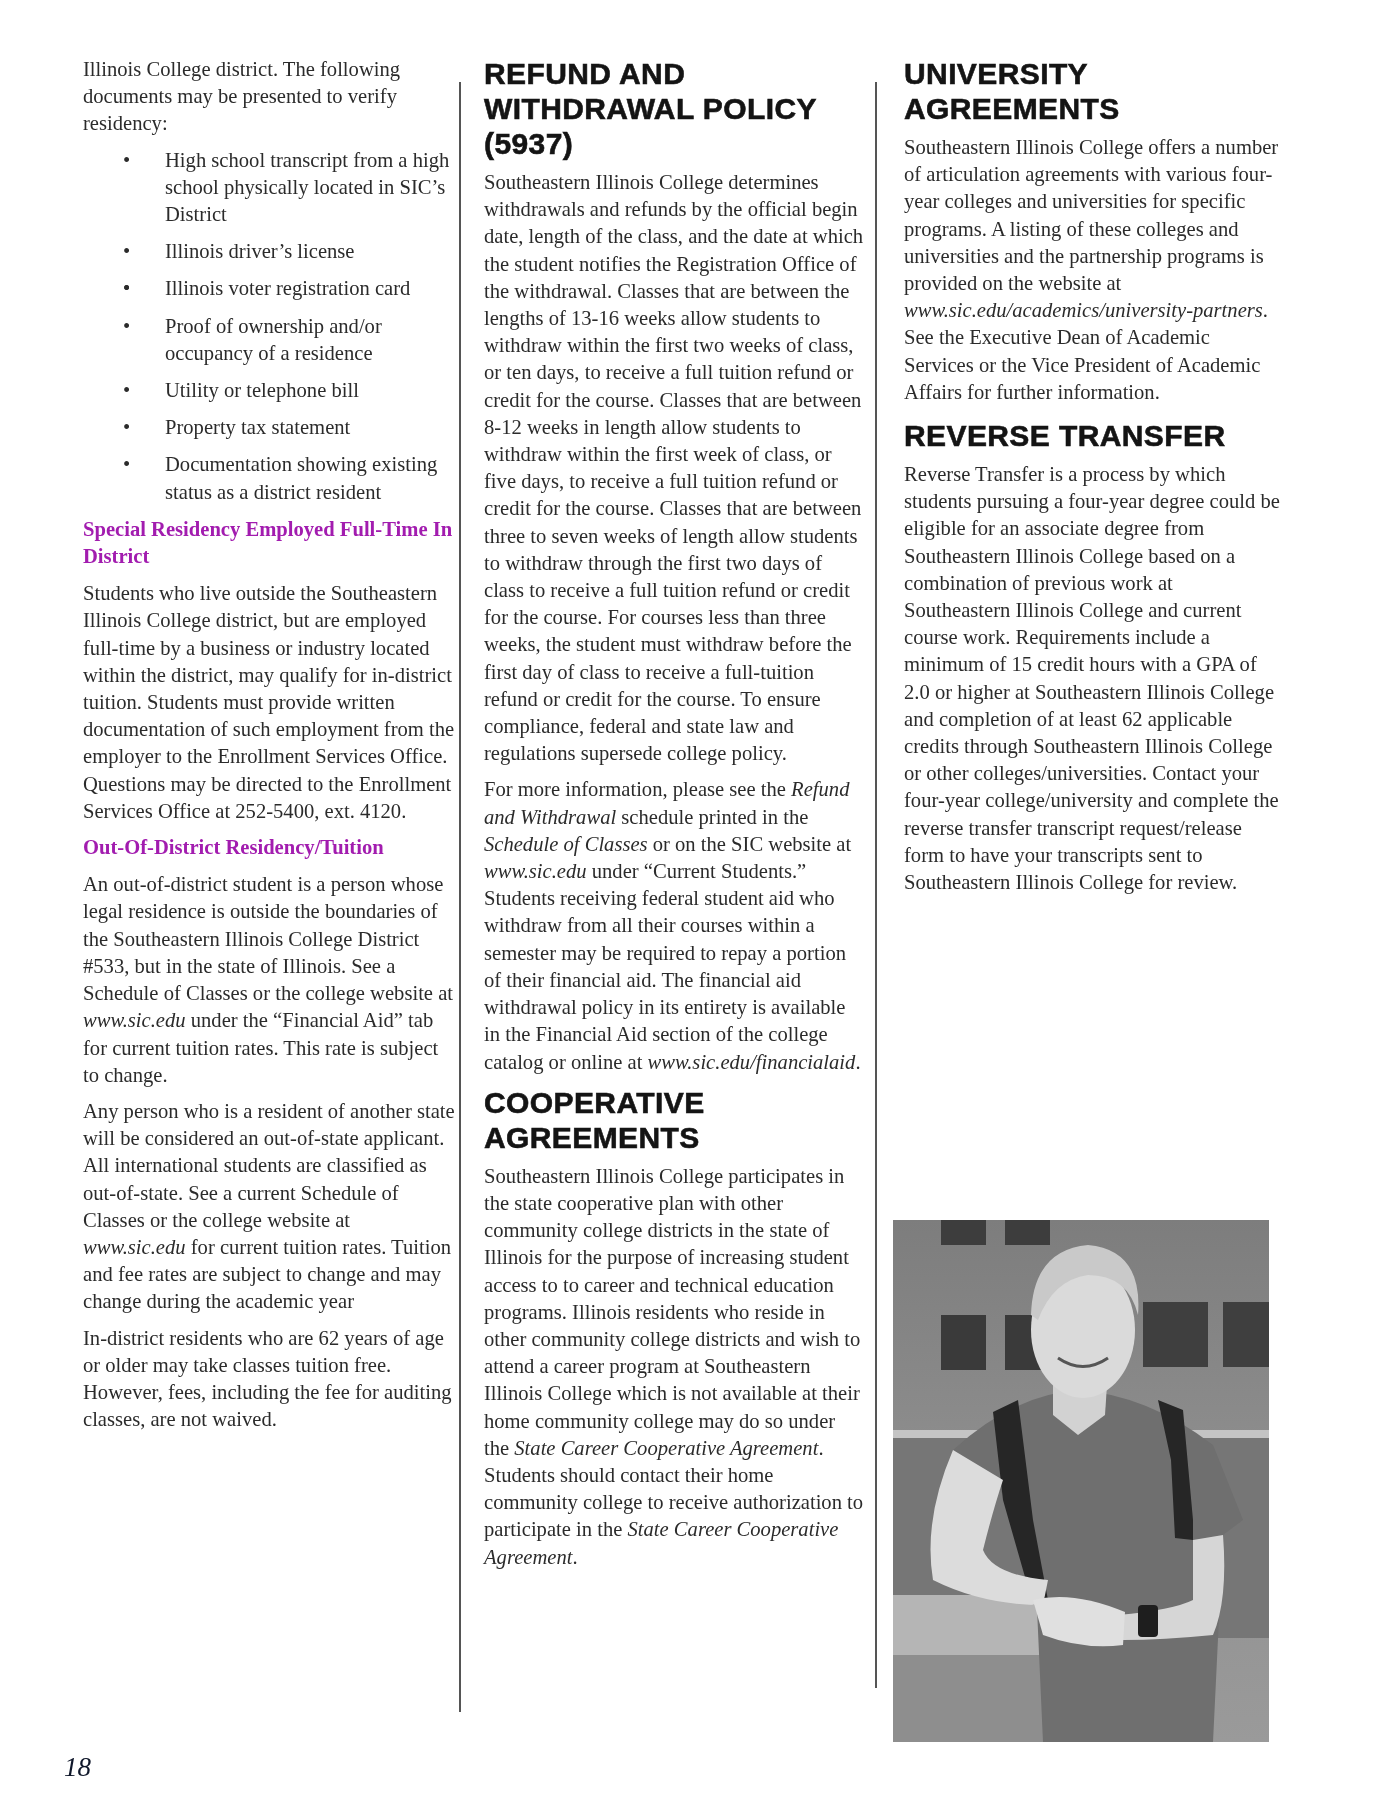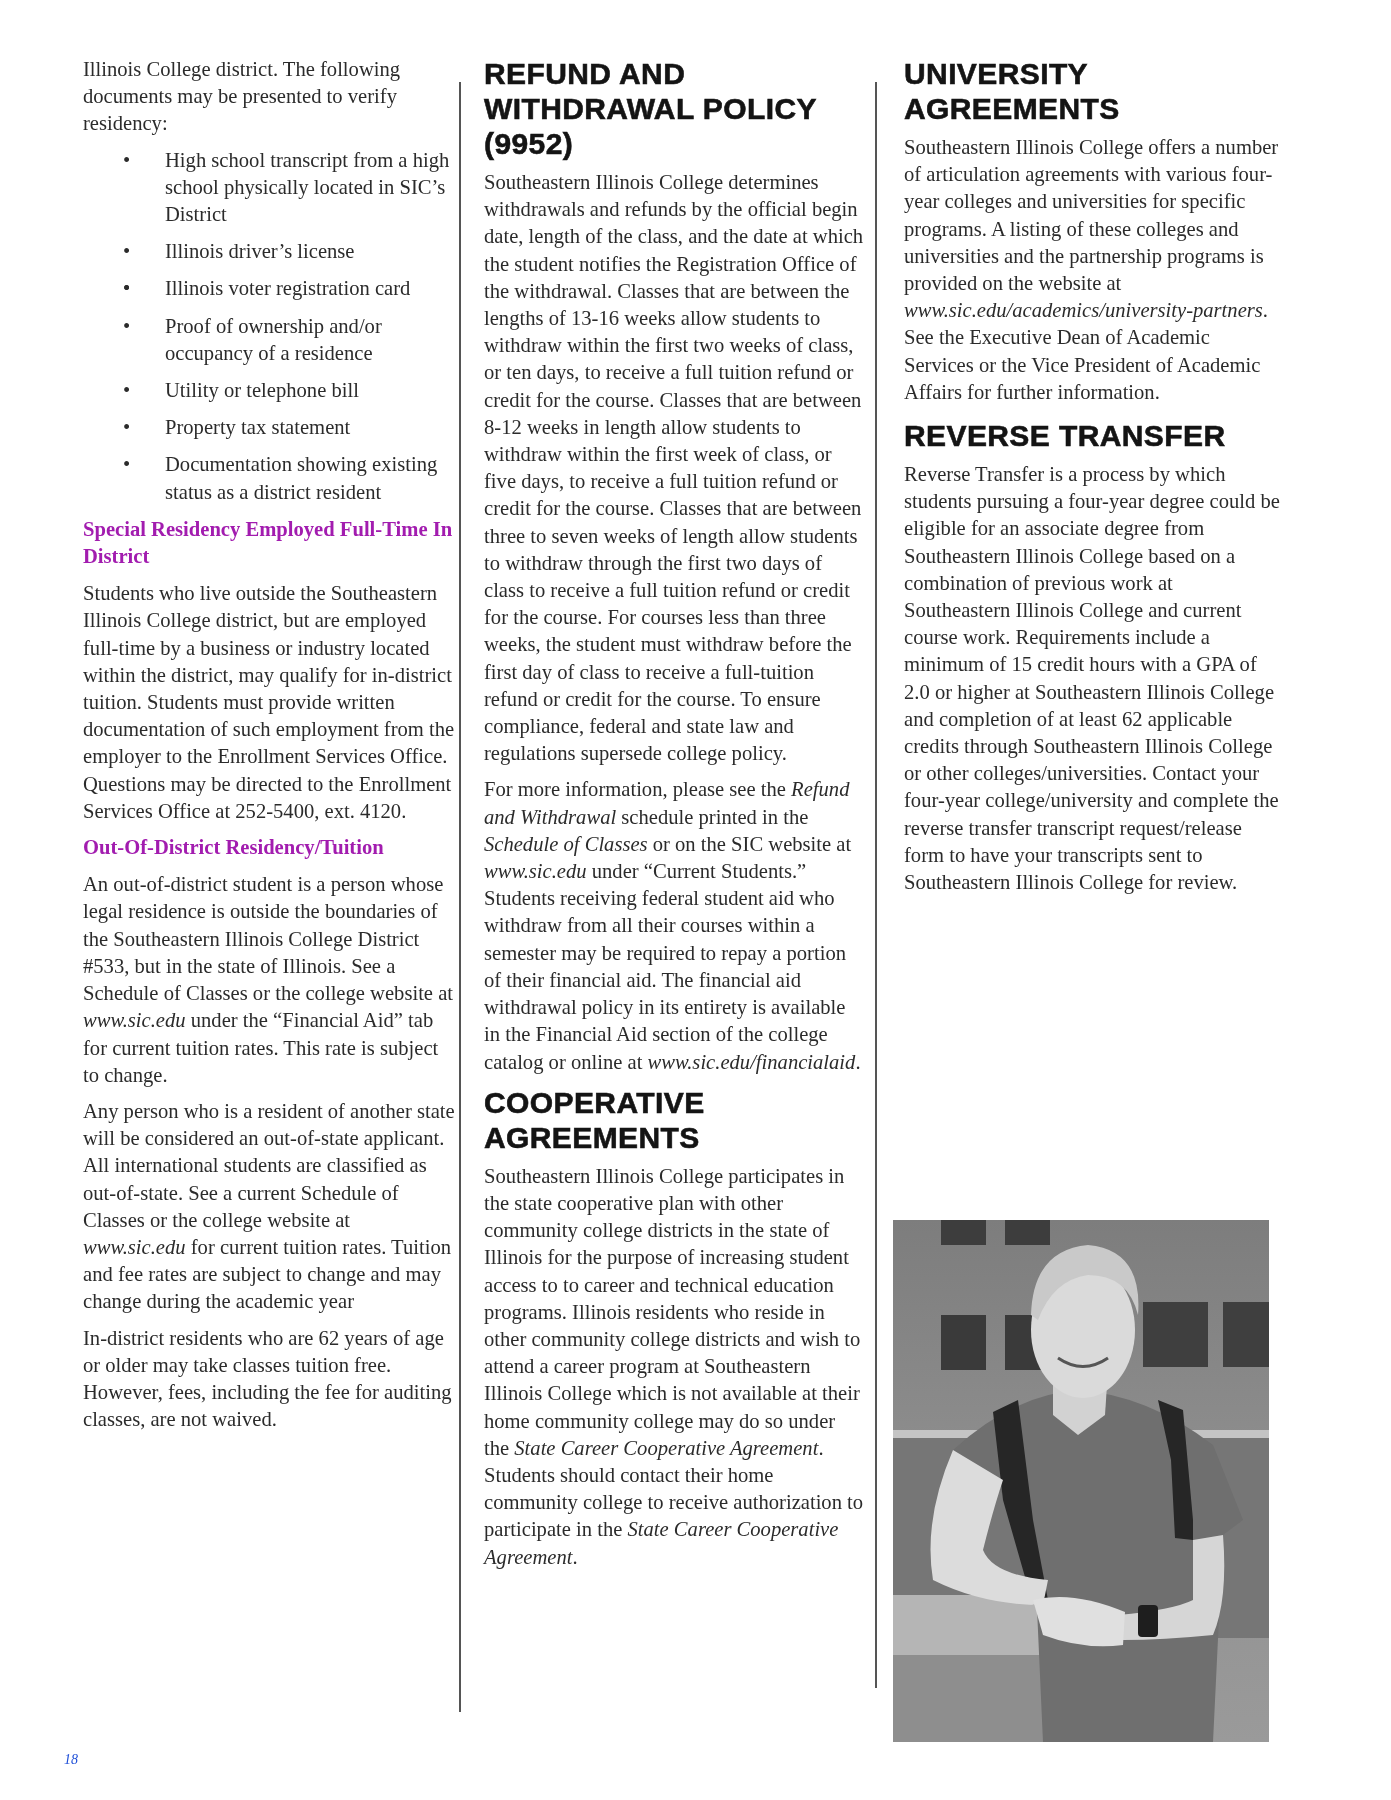--- a/index.html
+++ b/index.html
@@ -14,21 +14,21 @@
   #div2 { left:875px; top:82px; height:1606px; }
   p { margin:0 0 9px 0; font-size:20.6px; line-height:27.2px; }
   .subhead { font-weight:bold; font-size:20.6px; line-height:27.2px; margin:0 0 10px 0; color:#a21caf; }
   h2 { font-family:"Liberation Sans", "DejaVu Sans", sans-serif; font-weight:900; font-size:30px;
        line-height:35px; margin:0 0 8px 0; color:#141414; letter-spacing:0.4px;
        -webkit-text-stroke:0.6px #141414; }
   ul.bullets { list-style:none; margin:0 0 10px 0; padding:0; }
   ul.bullets li { position:relative; padding-left:82px; font-size:20.6px; line-height:27.2px; margin-bottom:10px; }
   ul.bullets li .dot { position:absolute; left:40px; top:0; }
   i, .it { font-style:italic; }
-  #page-number { position:absolute; left:64px; top:1752px; font-style:italic; font-size:14px; color:#1d4ed8;font-family:Liberation Serif, serif; }
+  #page-number { position:absolute; left:64px; top:1752px; font-style:italic; font-size:27px; color:#0f172a;font-family:Liberation Serif, serif; }
   #photo { position:absolute; left:893px; top:1220px; width:376px; height:522px; overflow:hidden;
            background:#8c8c8c; }
 </style>
 </head>
 <body>
 
 <div id="col1" class="col">
   <p>Illinois College district. The following documents may be presented to verify residency:</p>
   <ul class="bullets">
     <li><span class="dot">•</span><span>High school transcript from a high school physically located in SIC’s District</span></li>
@@ -48,21 +48,21 @@
   <p><span>An out-of-district student is a person whose legal residence is outside the boundaries of the Southeastern Illinois College District #533, but in the state of Illinois. See a Schedule of Classes or the college website at </span><i>www.sic.edu</i><span> under the “Financial Aid” tab for current tuition rates. This rate is subject to change.</span></p>
 
   <p><span>Any person who is a resident of another state will be considered an out-of-state applicant. All international students are classified as out-of-state. See a current Schedule of Classes or the college website at </span><i>www.sic.edu</i><span> for current tuition rates. Tuition and fee rates are subject to change and may change during the academic year</span></p>
 
   <p>In-district residents who are 62 years of age or older may take classes tuition free. However, fees, including the fee for auditing classes, are not waived.</p>
 </div>
 
 <div id="div1" class="divider"></div>
 
 <div id="col2" class="col">
-  <h2>REFUND AND WITHDRAWAL POLICY (9952)</h2>
+  <h2>REFUND AND WITHDRAWAL POLICY (5937)</h2>
   <p>Southeastern Illinois College determines withdrawals and refunds by the official begin date, length of the class, and the date at which the student notifies the Registration Office of the withdrawal. Classes that are between the lengths of 13-16 weeks allow students to withdraw within the first two weeks of class, or ten days, to receive a full tuition refund or credit for the course. Classes that are between 8-12 weeks in length allow students to withdraw within the first week of class, or five days, to receive a full tuition refund or credit for the course. Classes that are between three to seven weeks of length allow students to withdraw through the first two days of class to receive a full tuition refund or credit for the course. For courses less than three weeks, the student must withdraw before the first day of class to receive a full-tuition refund or credit for the course. To ensure compliance, federal and state law and regulations supersede college policy.</p>
   <p><span>For more information, please see the </span><i>Refund and Withdrawal</i><span> schedule printed in the </span><i>Schedule of Classes</i><span> or on the SIC website at </span><i>www.sic.edu</i><span> under “Current Students.”  Students receiving federal student aid who withdraw from all their courses within a semester may be required to repay a portion of their financial aid. The financial aid withdrawal policy in its entirety is available in the Financial Aid section of the college catalog or online at </span><i>www.sic.edu/financialaid</i><span>.</span></p>
 
   <h2 style="">COOPERATIVE AGREEMENTS</h2>
   <p><span>Southeastern Illinois College participates in the state cooperative plan with other community college districts in the state of Illinois for the purpose of increasing student access to to career and technical education programs. Illinois residents who reside in other community college districts and wish to attend a career program at Southeastern Illinois College which is not available at their home community college may do so under the </span><i>State Career Cooperative Agreement</i><span>. Students should contact their home community college to receive authorization to participate in the </span><i>State Career Cooperative Agreement</i><span>.</span></p>
 </div>
 
 <div id="div2" class="divider"></div>
 
 <div id="col3" class="col">

